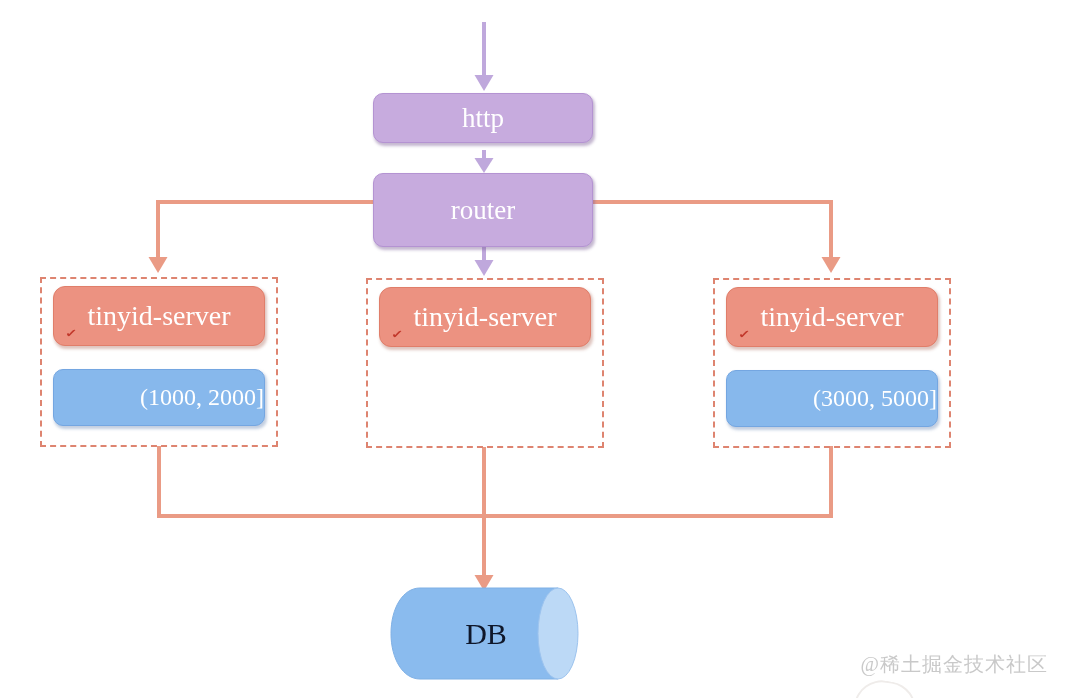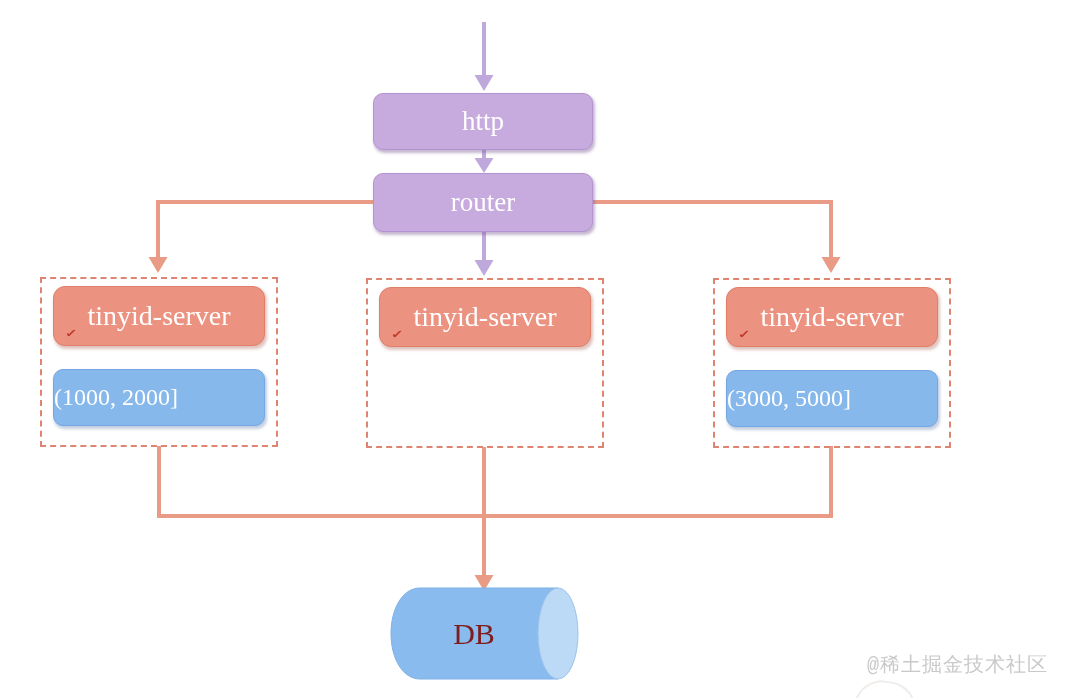--- a/index.html
+++ b/index.html
@@ -13,22 +13,22 @@
   
   .node {
     position:absolute; display:flex; align-items:center; justify-content:center;
     color:#ffffff; box-sizing:border-box;
   }
   .purple {
     background:#c7abde; border:1px solid #b493d2; border-radius:10px;
     box-shadow:1.5px 2.5px 3px rgba(125,95,150,.45);
     font-size:27px;
   }
-  .node-http   { left:373px; top:93px;  width:220px; height:57px; }
-  .node-router { left:373px; top:173px; width:220px; height:59px; }
+  .node-http   { left:373px; top:93px;  width:220px; height:50px; }
+  .node-router { left:373px; top:173px; width:220px; height:74px; }
 
   
   .group {
     position:absolute; width:238px; height:170px; box-sizing:border-box;
     border:2px dashed #de8470; padding:7px 11px; background:transparent;
   }
   .group-1 { left:40px;  top:277px; }
   .group-2 { left:366px; top:278px; }
   .group-3 { left:713px; top:278px; }
 
@@ -41,37 +41,37 @@
   }
   .spell-mark {
     position:absolute; left:11px; bottom:4px;
     color:#c2382b; font-size:15px; font-weight:bold;
     transform:scaleY(.75); line-height:1;
   }
   .range-box {
     margin-top:23px; height:57px; box-sizing:border-box;
     background:#87b8ec; border:1px solid #74a6e1; border-radius:10px;
     box-shadow:1.5px 2.5px 3px rgba(80,115,165,.35);
-    display:flex; align-items:center; justify-content:flex-start;
+    display:flex; align-items:center; justify-content:flex-end;
     color:#ffffff; font-size:24px;
   }
 
   
   .db { position:absolute; left:390px; top:587px; width:190px; height:93px; }
   .db-label {
-    position:absolute; left:0; top:0; width:168px; height:93px;
+    position:absolute; left:12px; top:0; width:168px; height:93px;
     display:flex; align-items:center; justify-content:center;
-    color:#7f1d1d; font-size:30px;
+    color:#0f172a; font-size:30px;
   }
 
   
   .watermark {
     position:absolute; right:18px; top:651px;
     color:#c9c9c9; font-size:20px; letter-spacing:1px;
-    font-family:Liberation Mono, monospace;
+    font-family:Liberation Serif, serif;
   }
   .wm-arc {
     position:absolute; left:856px; top:681px; width:58px; height:26px;
     border:2px solid #efecea; border-bottom:none;
     border-radius:30px 30px 0 0; transform:rotate(9deg);
   }
 </style>
 </head>
 <body>
 

